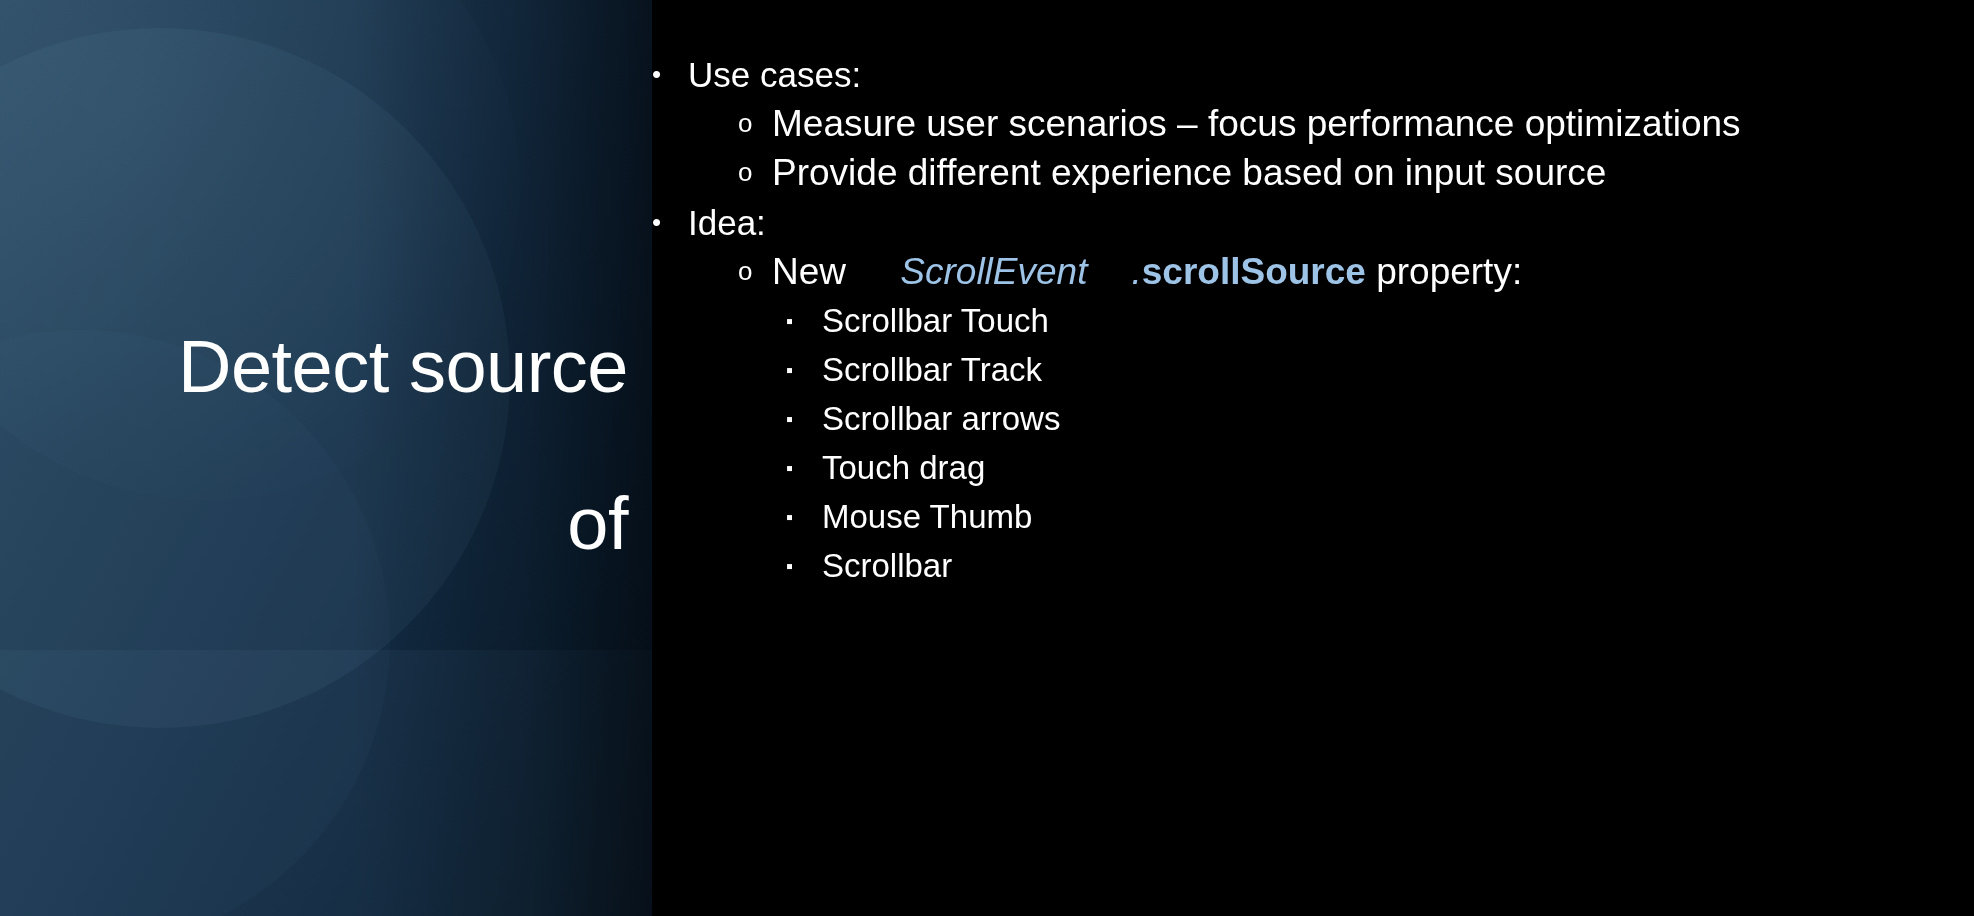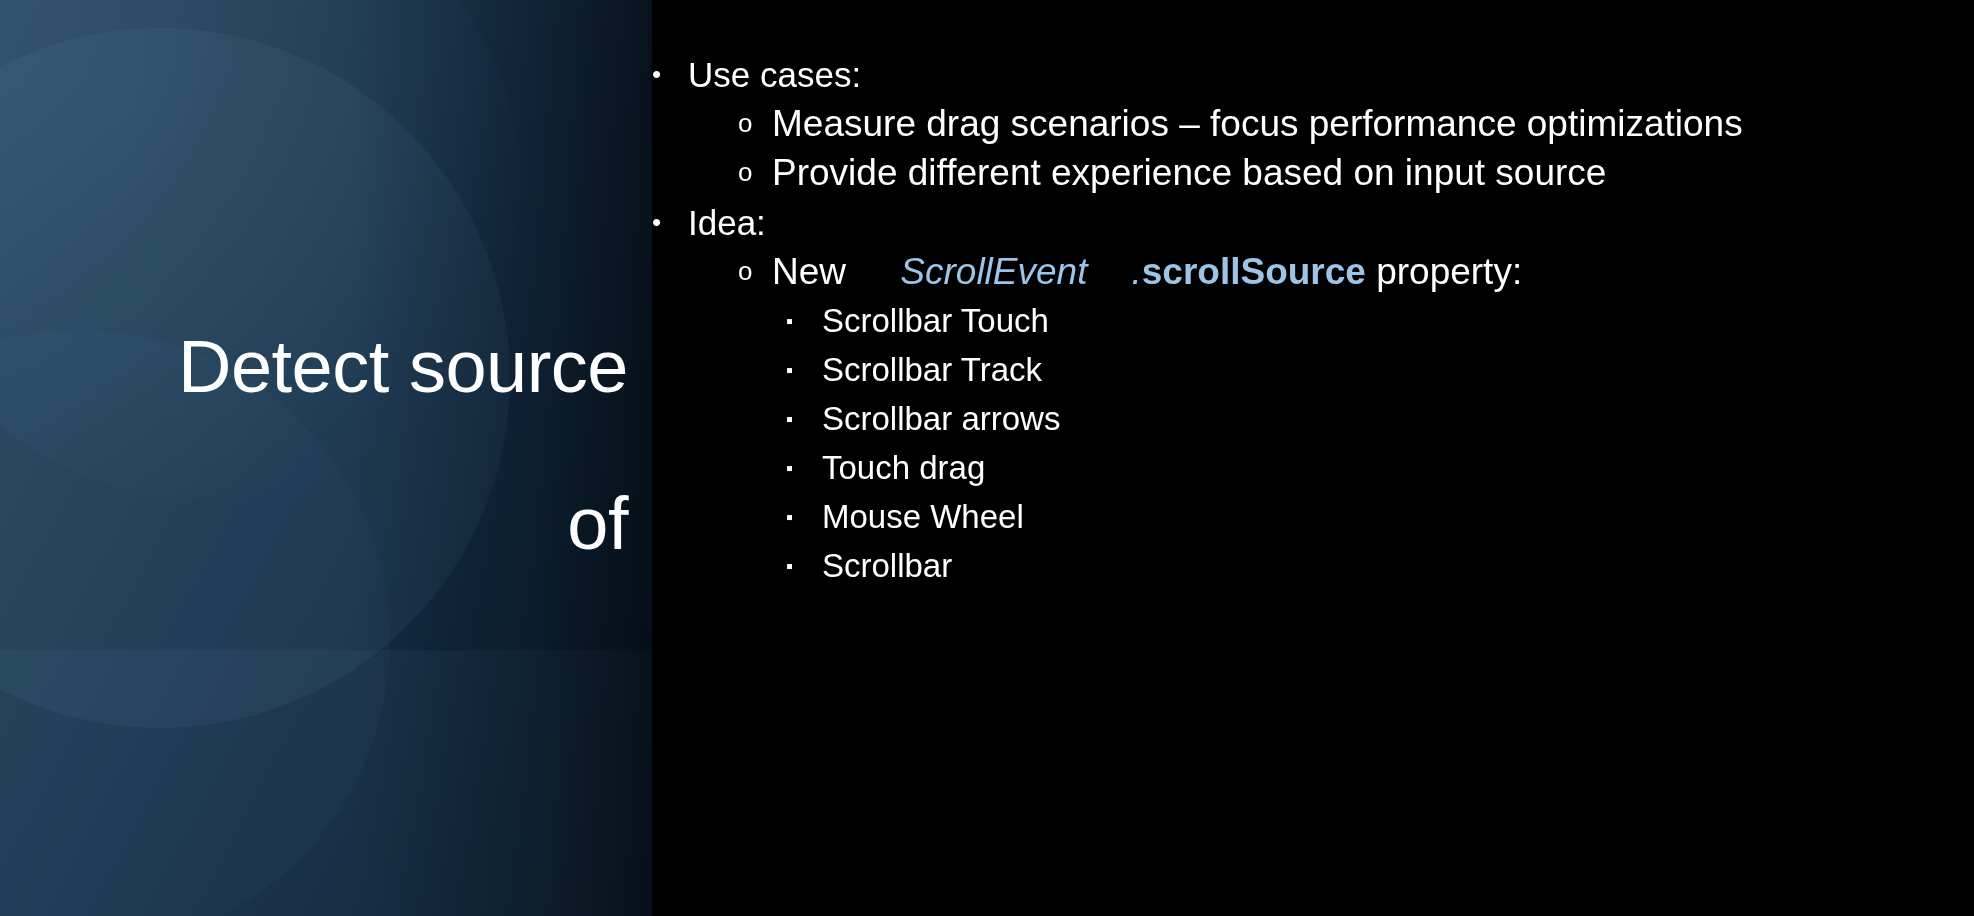--- a/index.html
+++ b/index.html
@@ -224,21 +224,21 @@
 
       <div class="grp">
 
         <div class="bl-item lvl1">
           <span class="bl-marker">•</span>
           <span class="bl-text">Use cases:</span>
         </div>
 
         <div class="bl-item lvl2">
           <span class="bl-marker">o</span>
-          <span class="bl-text">Measure drag scenarios – focus performance optimizations</span>
+          <span class="bl-text">Measure user scenarios – focus performance optimizations</span>
         </div>
 
         <div class="bl-item lvl2">
           <span class="bl-marker">o</span>
           <span class="bl-text">Provide different experience based on input source</span>
         </div>
       </div>
 
       <div class="grp grp-2">
 
@@ -267,21 +267,21 @@
           <span class="bl-text">Scrollbar arrows</span>
         </div>
 
         <div class="bl-item lvl3">
           <span class="bl-marker">▪</span>
           <span class="bl-text">Touch drag</span>
         </div>
 
         <div class="bl-item lvl3">
           <span class="bl-marker">▪</span>
-          <span class="bl-text">Mouse Wheel</span>
+          <span class="bl-text">Mouse Thumb</span>
         </div>
 
         <div class="bl-item lvl3">
           <span class="bl-marker">▪</span>
           <span class="bl-text">Scrollbar</span>
         </div>
 
       </div>
     </div>
   </div>

